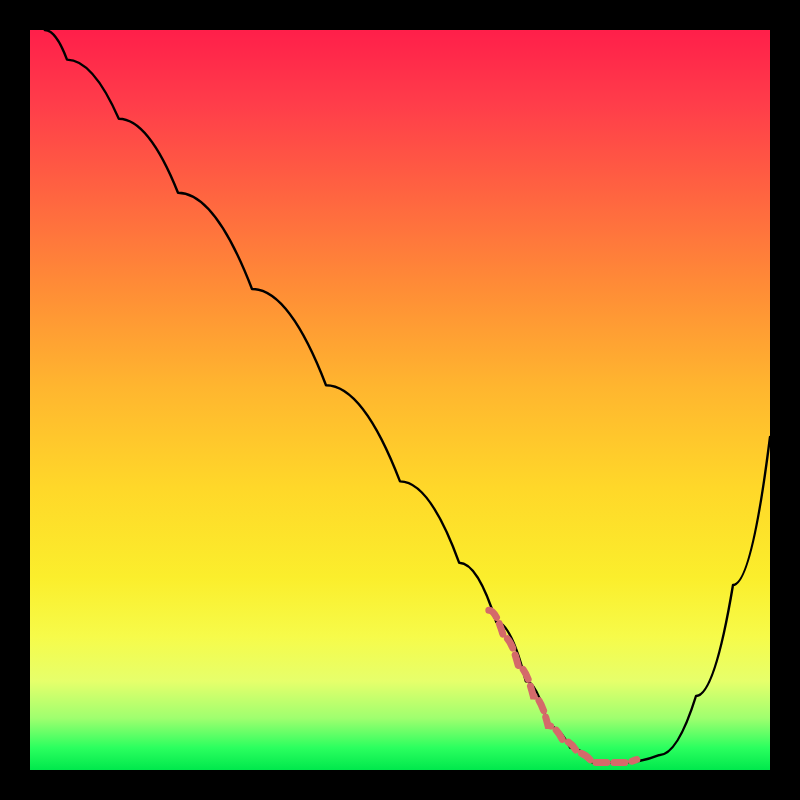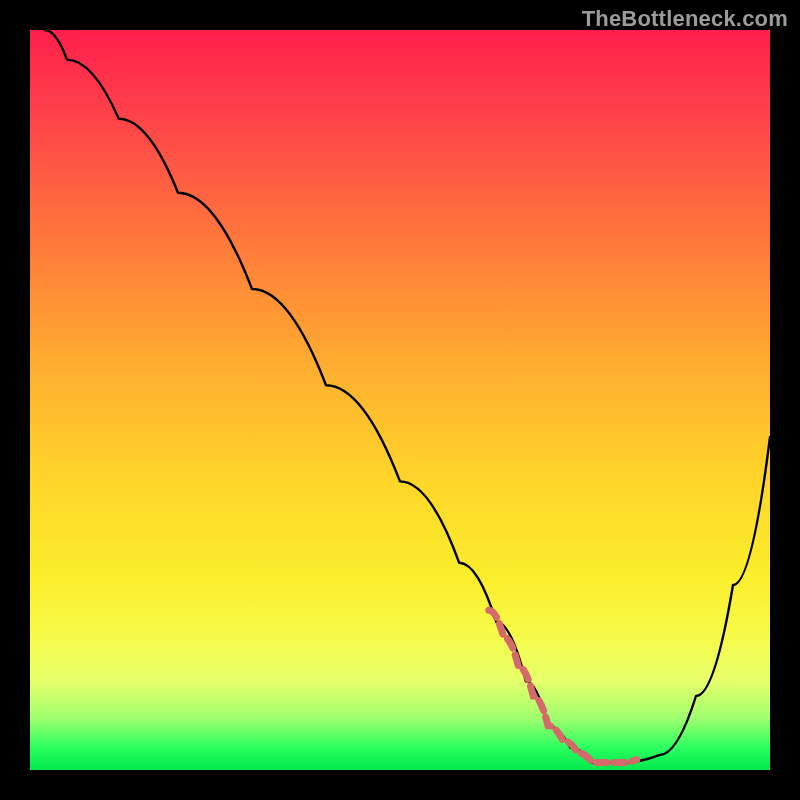--- a/index.html
+++ b/index.html
@@ -69,21 +69,20 @@
     stroke: #d46a6a;
     stroke-width: 7;
     stroke-linecap: round;
     stroke-dasharray: 11 7;
   }
 </style>
 </head>
 <body>
 
 <div class="outer">
-  <div class="watermark">TheBottleneck.com</div>
 
   <div class="plot">
     <svg class="overlay" viewBox="0 0 740 740" preserveAspectRatio="none">
 
       <path id="curve-path" class="curve" d="M 14.8 0.0 Q 25.9 0.0 37.0 29.6 Q 62.9 29.6 88.8 88.8 Q 118.4 88.8 148.0 162.8 Q 185.0 162.8 222.0 259.0 Q 259.0 259.0 296.0 355.2 Q 333.0 355.2 370.0 451.4 Q 399.6 451.4 429.2 532.8 Q 447.7 532.8 466.2 592.0 Q 481.0 592.0 495.8 651.2 Q 506.9 651.2 518.0 695.6 Q 529.1 695.6 540.2 717.8 Q 551.3 717.8 562.4 732.6 Q 577.2 732.6 592.0 732.6 Q 610.5 732.6 629.0 725.2 Q 647.5 725.2 666.0 666.0 Q 684.5 666.0 703.0 555.0 Q 721.5 555.0 740.0 407.0"></path>
 
       <path id="marker-path" class="marker-seg" d="M 458.8 580.2 Q 466.2 580.2 473.6 606.8 Q 481.0 606.8 488.4 636.4 Q 495.8 636.4 503.2 666.0 Q 510.6 666.0 518.0 695.6 Q 525.4 695.6 532.8 710.4 Q 540.2 710.4 547.6 722.7 Q 555.0 722.7 562.4 732.6 Q 569.8 732.6 577.2 732.6 Q 584.6 732.6 592.0 732.6 Q 599.4 732.6 606.8 729.6" style="stroke: rgb(212, 106, 106);"></path>
     </svg>
   </div>
 </div>

